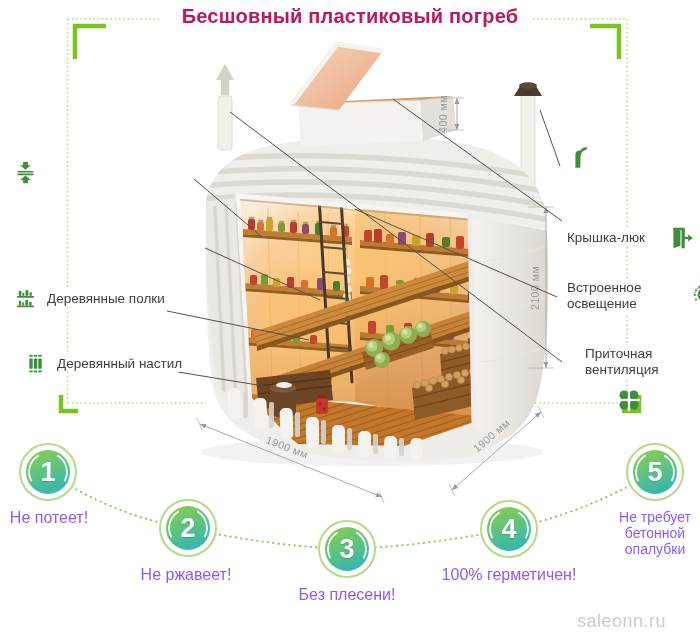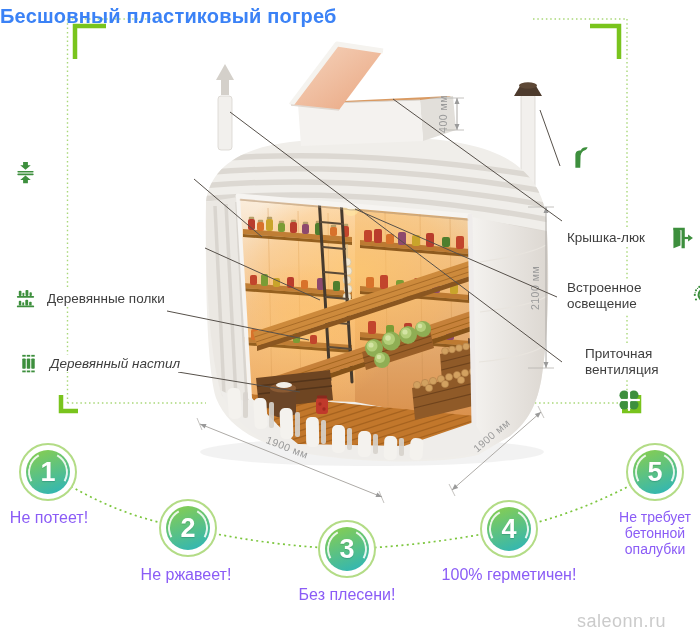--- a/index.html
+++ b/index.html
@@ -1,21 +1,21 @@
 <!DOCTYPE html>
 <html><head>
 <meta charset="utf-8">
 <style>
   html,body{margin:0;padding:0;}
   body{background:#ffffff;font-family:"Liberation Sans","DejaVu Sans",sans-serif;}
   .canvas{position:relative;width:700px;height:640px;background:#fff;overflow:hidden;}
   .art{position:absolute;left:0;top:0;}
 
-  .page-title{position:absolute;left:0;top:5px;width:700px;
-    font-size:20px;font-weight:bold;color:#3b82f6;letter-spacing:.2px;}
+  .page-title{position:absolute;left:0;top:5px;width:700px;text-align:center;
+    font-size:20px;font-weight:bold;color:#be185d;letter-spacing:.2px;}
 
   .side-label{position:absolute;display:flex;align-items:center;gap:7px;
     color:#3e3e3e;font-size:13.5px;}
   .side-label .txt{background:#fff;padding:1px 3px;white-space:nowrap;}
   .side-label.right{width:130px;justify-content:space-between;}
   .side-label.right .txt{white-space:normal;width:88px;line-height:1.22;}
   .side-label svg{display:block;flex:none;}
 
   .feat{position:absolute;width:58px;height:58px;border:2px solid #b3dc86;border-radius:50%;
     box-sizing:border-box;display:flex;align-items:center;justify-content:center;background:#fff;}
@@ -472,21 +472,21 @@
         <rect x="16.2" y="5.4" width="2.4" height="3.9" rx=".9"></rect>
       <rect x="3" y="19.3" width="18" height="1.9" rx=".9"></rect>
       <rect x="5" y="14.3" width="2.6" height="5" rx="1"></rect>
         <rect x="8.6" y="15.9" width="2" height="3.4" rx=".8"></rect>
       <rect x="11.8" y="13.4" width="3" height="5.9" rx="1"></rect>
         <rect x="15.8" y="15.3" width="2.6" height="4" rx=".9"></rect>
     </svg>
     <span class="txt">Деревянные полки</span>
   </div>
 
-  <div class="side-label" style="left:17px;top:352px;font-style:italic;">
+  <div class="side-label" style="left:24px;top:352px;">
     <svg width="23" height="23" viewBox="0 0 24 24" fill="#3d8f3d">
       <rect x="5.5" y="3" width="3.6" height="1.9"></rect>
         <rect x="10.2" y="3" width="3.6" height="1.9"></rect>
         <rect x="14.9" y="3" width="3.6" height="1.9"></rect>
       <rect x="5.5" y="6.8" width="3.6" height="10.6" rx=".8"></rect>
       <rect x="10.2" y="6.8" width="3.6" height="10.6" rx=".8"></rect>
       <rect x="14.9" y="6.8" width="3.6" height="10.6" rx=".8"></rect>
       <rect x="5.5" y="19.3" width="3.6" height="1.9"></rect>
         <rect x="10.2" y="19.3" width="3.6" height="1.9"></rect>
         <rect x="14.9" y="19.3" width="3.6" height="1.9"></rect>

